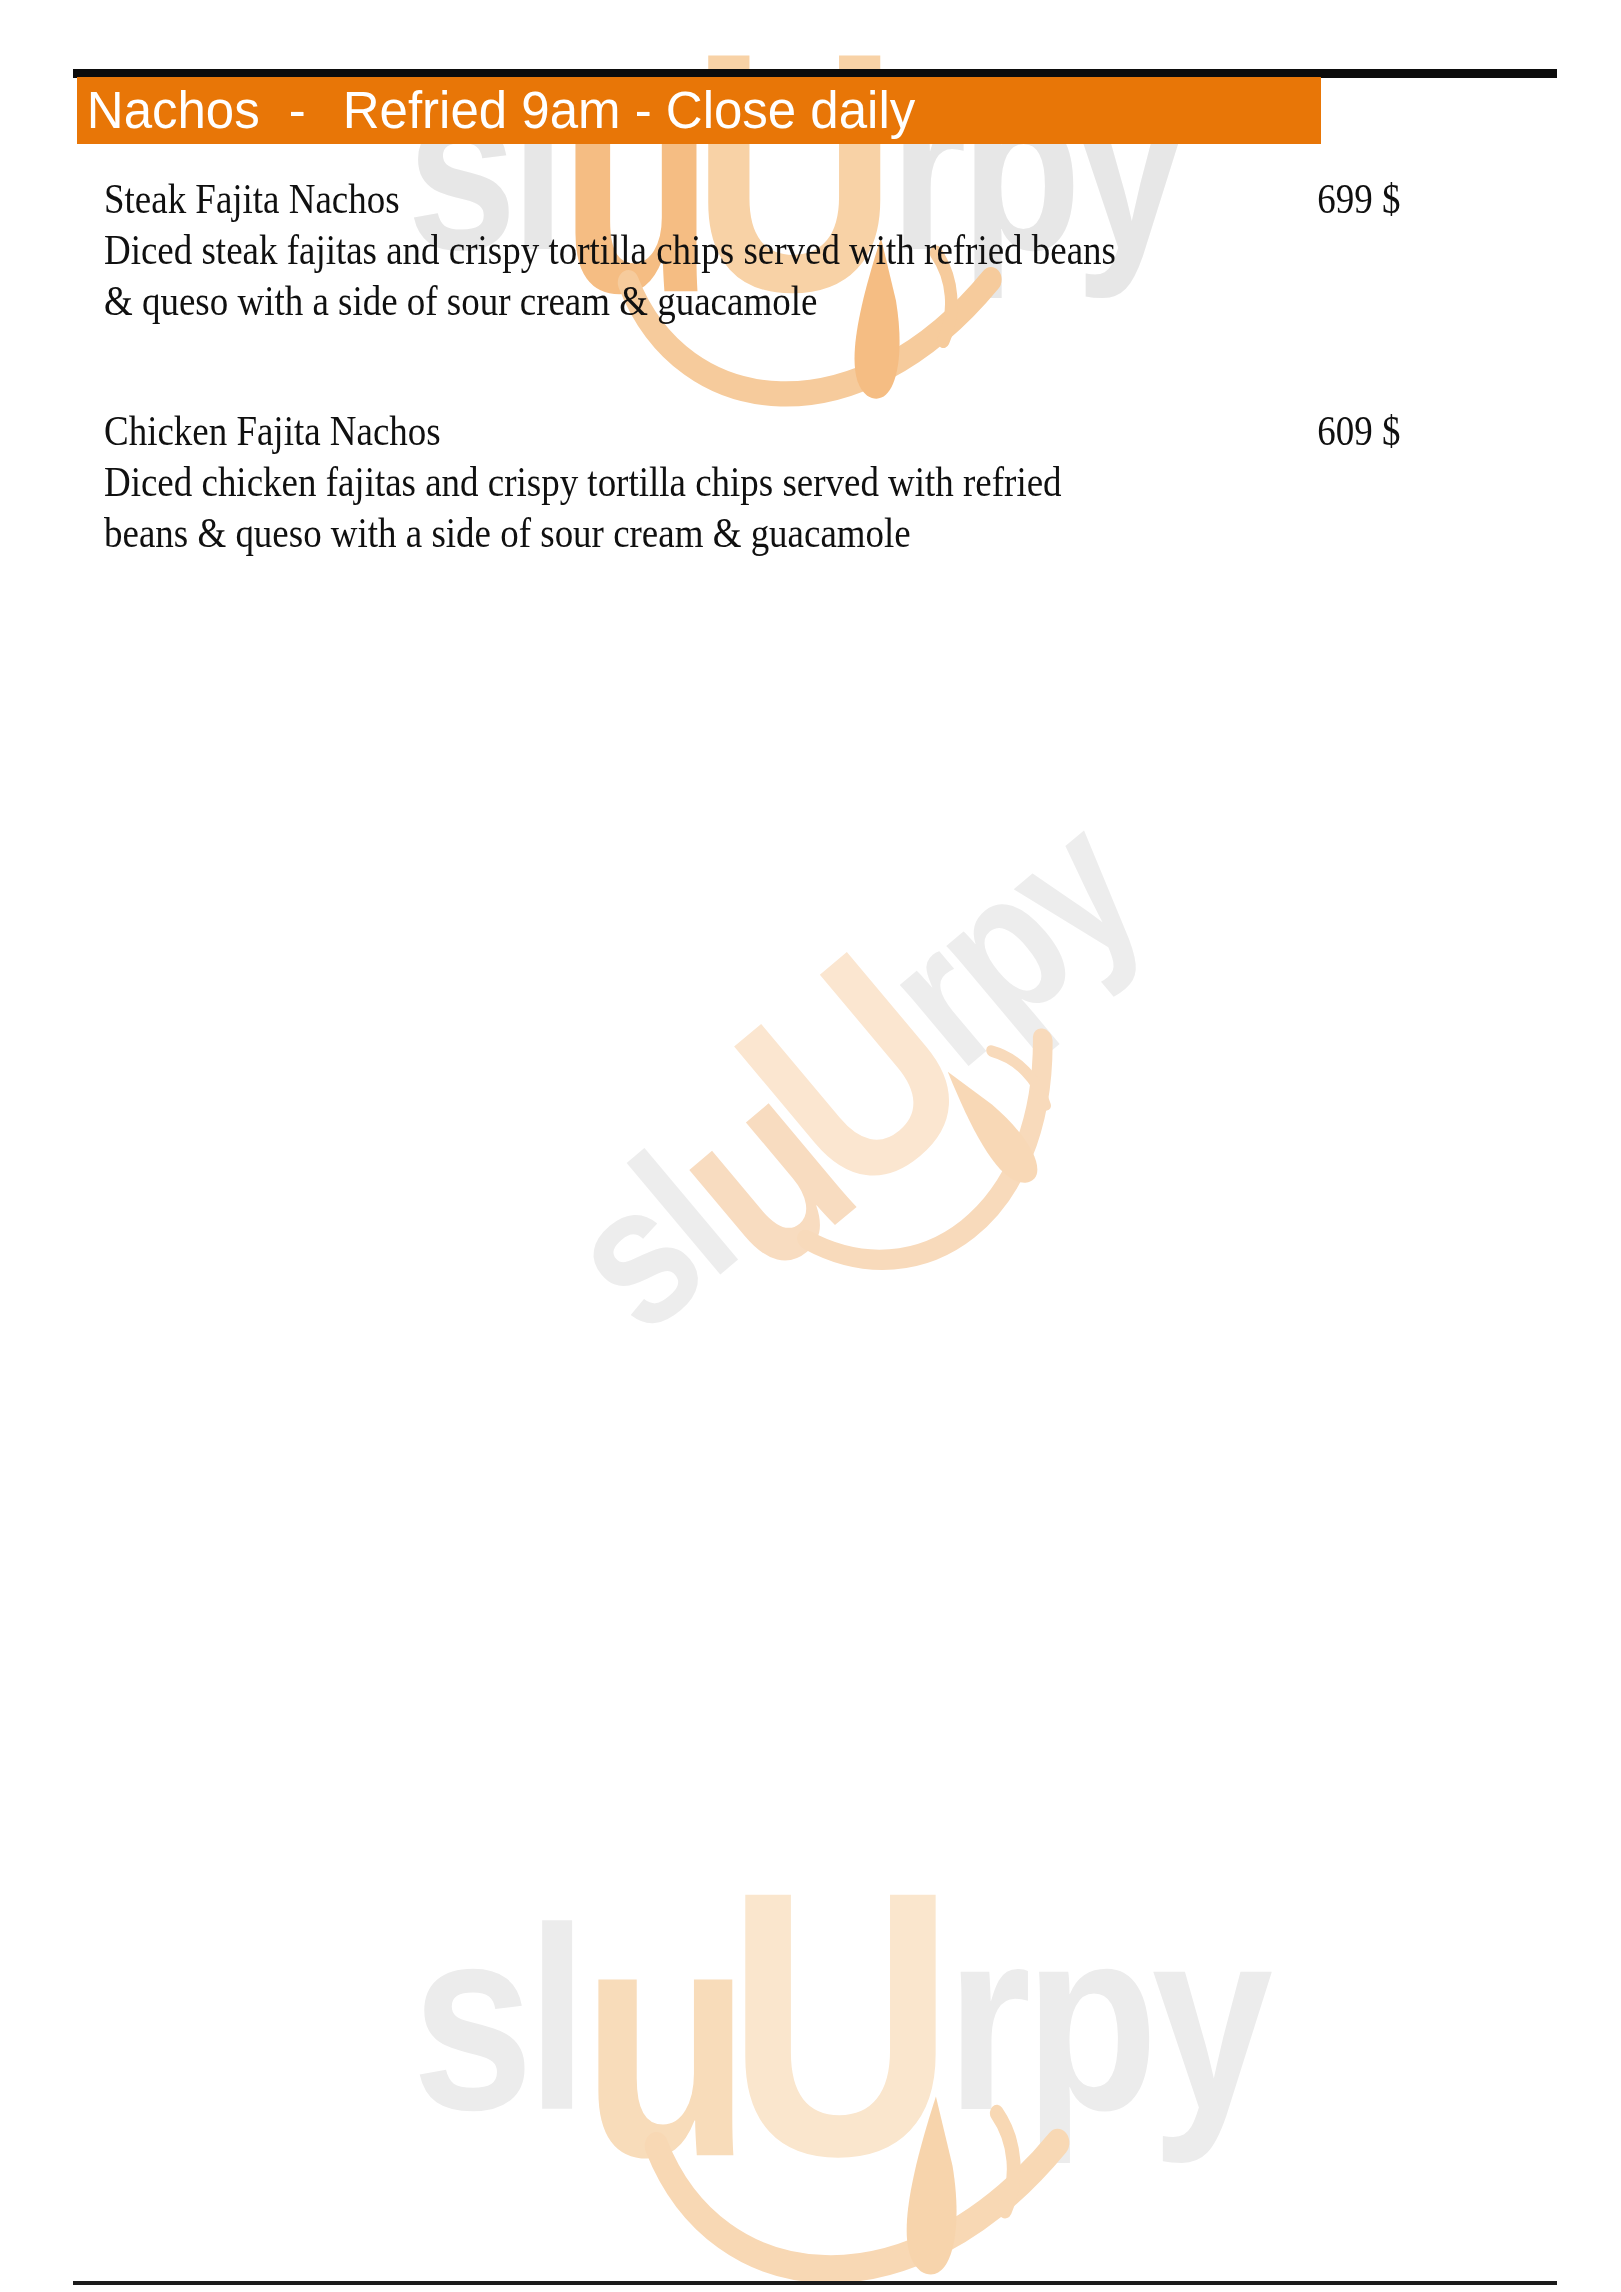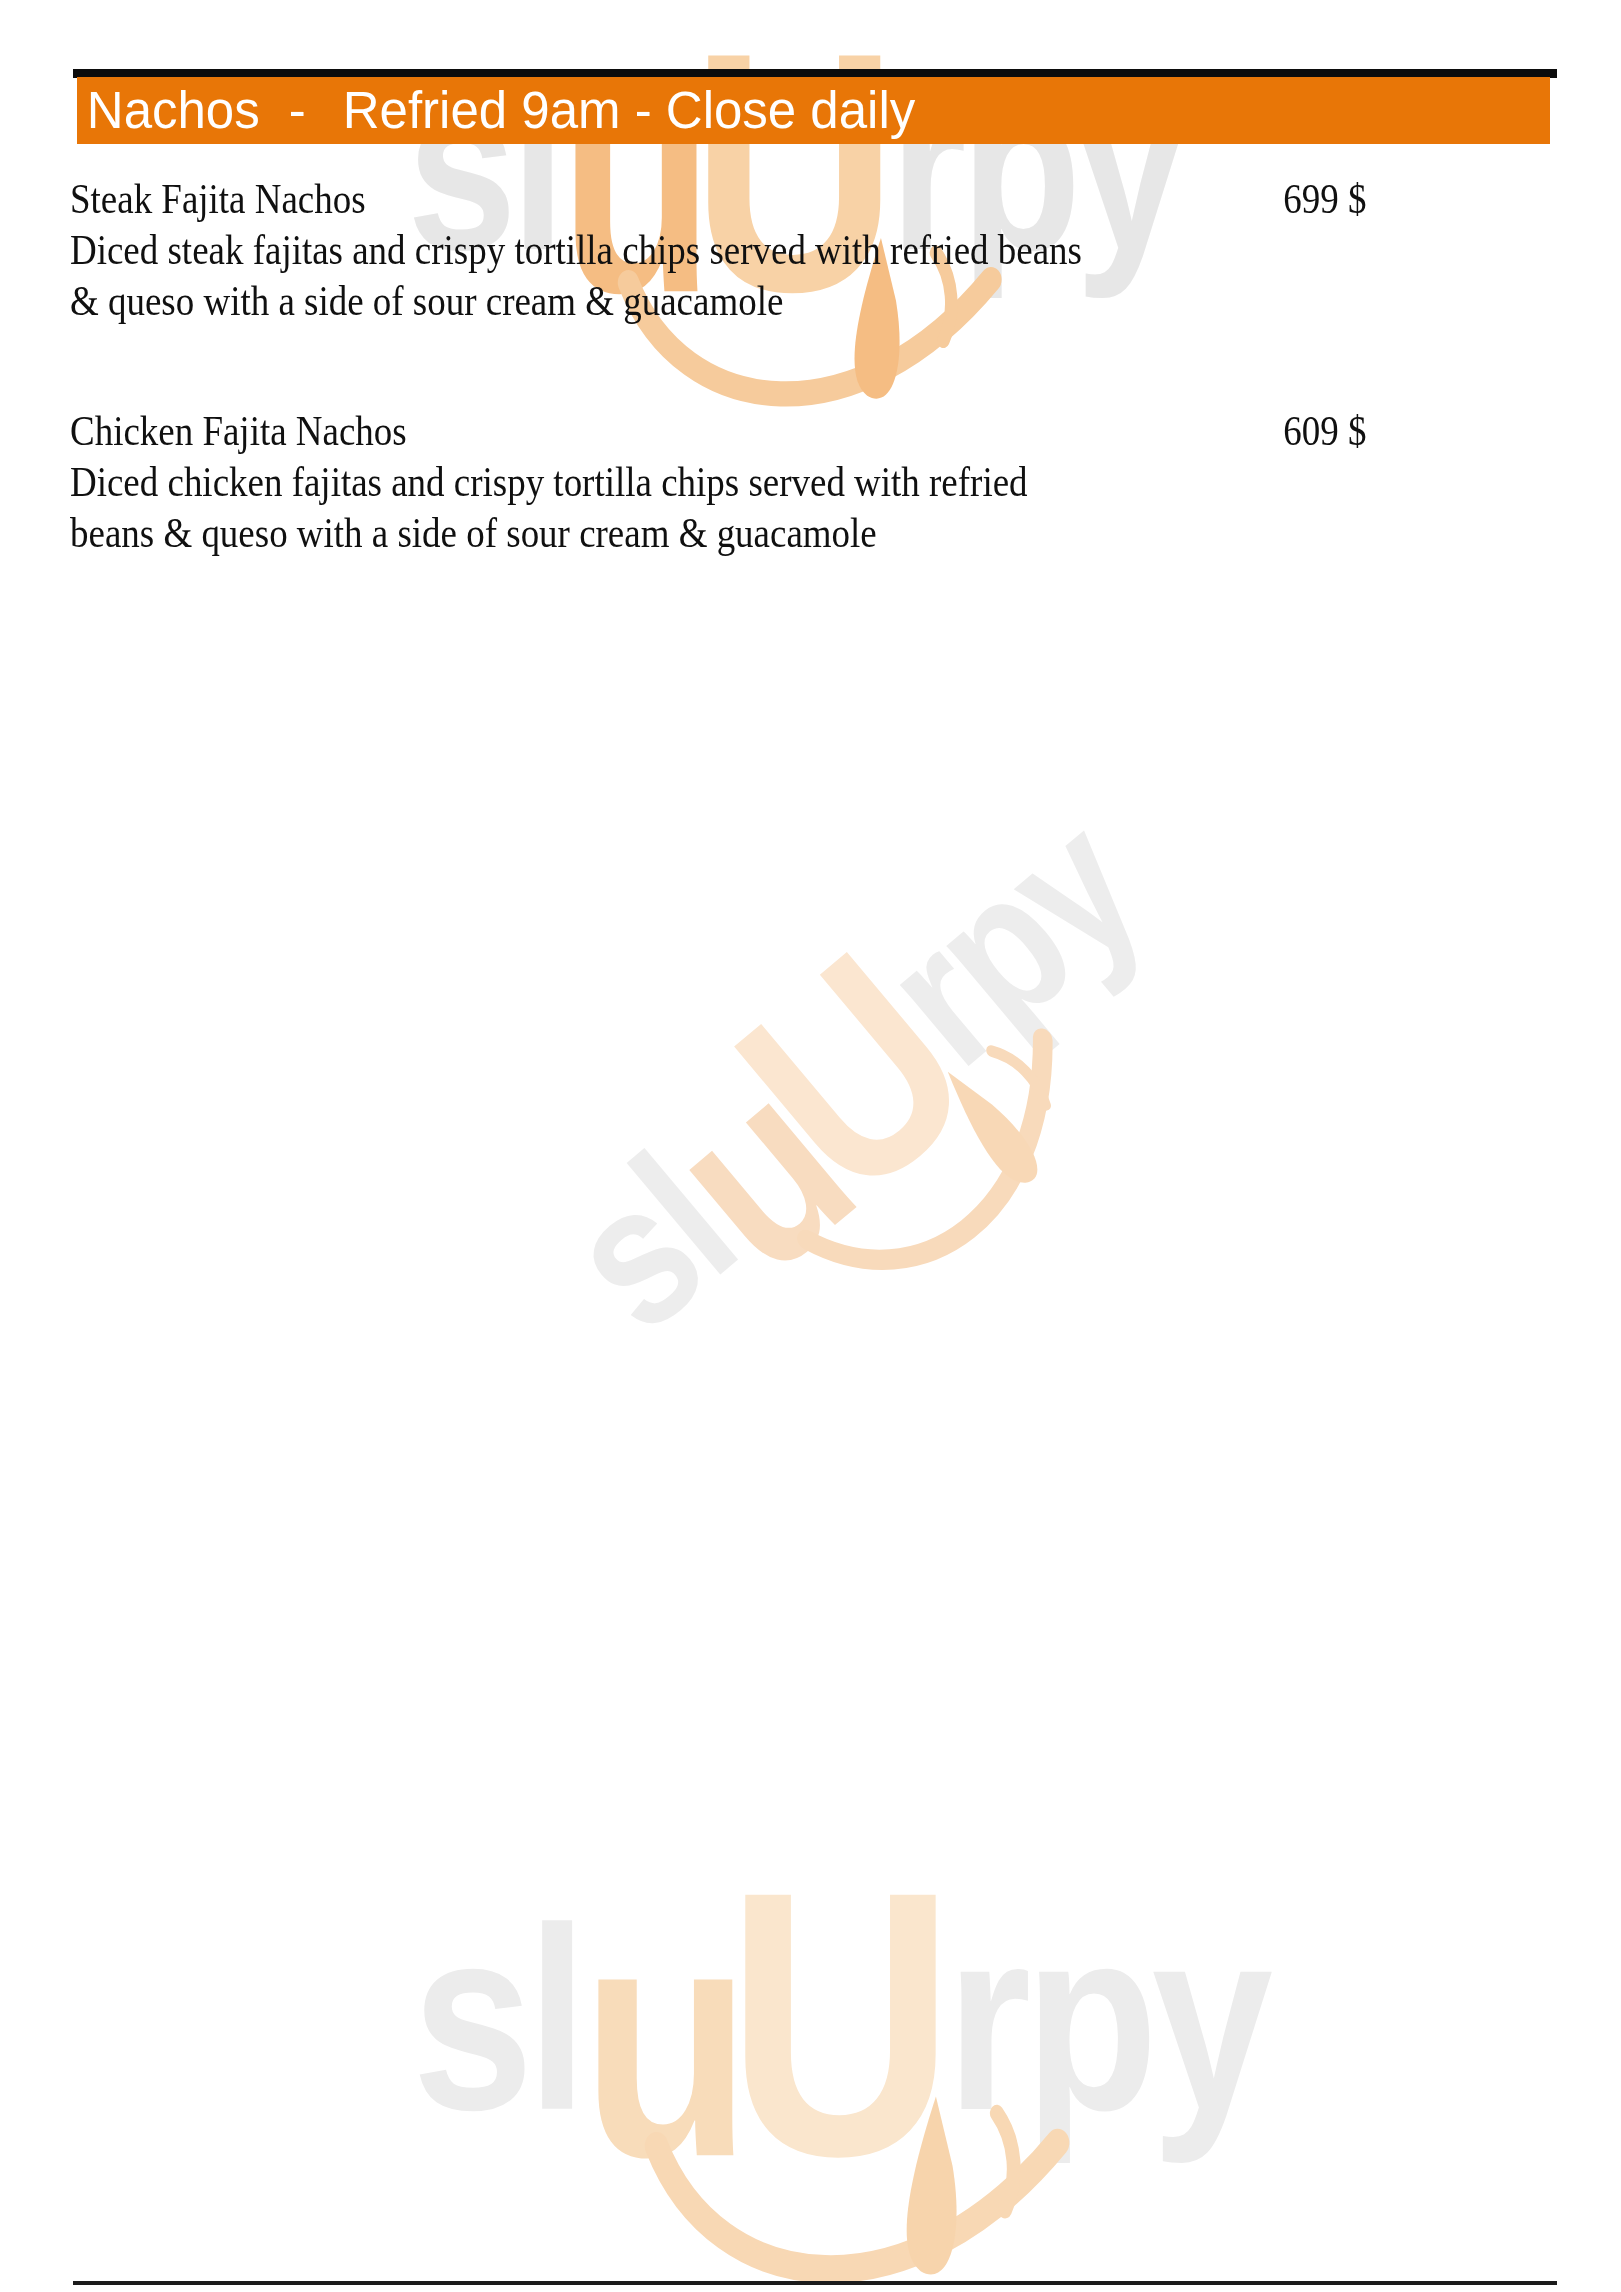--- a/index.html
+++ b/index.html
@@ -41,29 +41,29 @@
   .wm-bottom .wm-sl,.wm-bottom .wm-rpy{color:#ececec;}
   .wm-bottom .wm-u1{color:#f8dcba;}
   .wm-bottom .wm-u2{color:#fae6cd;}
   .wm-bottom .smile,.wm-bottom .accent{stroke:#f8d8b4;}
   .wm-bottom .tongue{fill:#f7d4ac;}
 
   
   .bar-top{position:absolute; z-index:3; left:73px; top:69px; width:1484px; height:8.8px; background:#0c0c0c;}
   .bar-bottom{position:absolute; z-index:3; left:73px; top:2281px; width:1484px; height:3.9px; background:#1b1b1b;}
   .header-bar{
-    position:absolute; z-index:3; left:77px; top:77px; width:1473px; height:67px;
+    position:absolute; z-index:3; left:77px; top:77px; width:1244px; height:67px;
     background:#e87607; color:#ffffff;
     font-family:"Liberation Sans", sans-serif; font-size:51px; line-height:1;
     display:flex; align-items:center; padding-left:9.8px; box-sizing:border-box;
   }
   .hsep{margin:0 37px 0 29px;}
 
   
-  .content{position:absolute; z-index:2; left:70px; top:174px; width:1296px;}
+  .content{position:absolute; z-index:2; left:104px; top:174px; width:1296px;}
   .menu-item{margin-bottom:79px; font-size:42px; line-height:51px;}
   .item-row{position:relative;}
   .item-name{display:inline-block; transform:scaleX(0.88); transform-origin:0 50%; white-space:nowrap;}
   .item-price{position:absolute; right:0; top:0; transform:scaleX(0.88); transform-origin:100% 50%; white-space:nowrap;}
   .desc-line{transform:scaleX(0.88); transform-origin:0 50%; white-space:nowrap;}
 </style>
 </head>
 <body>
 
 <div class="page">

